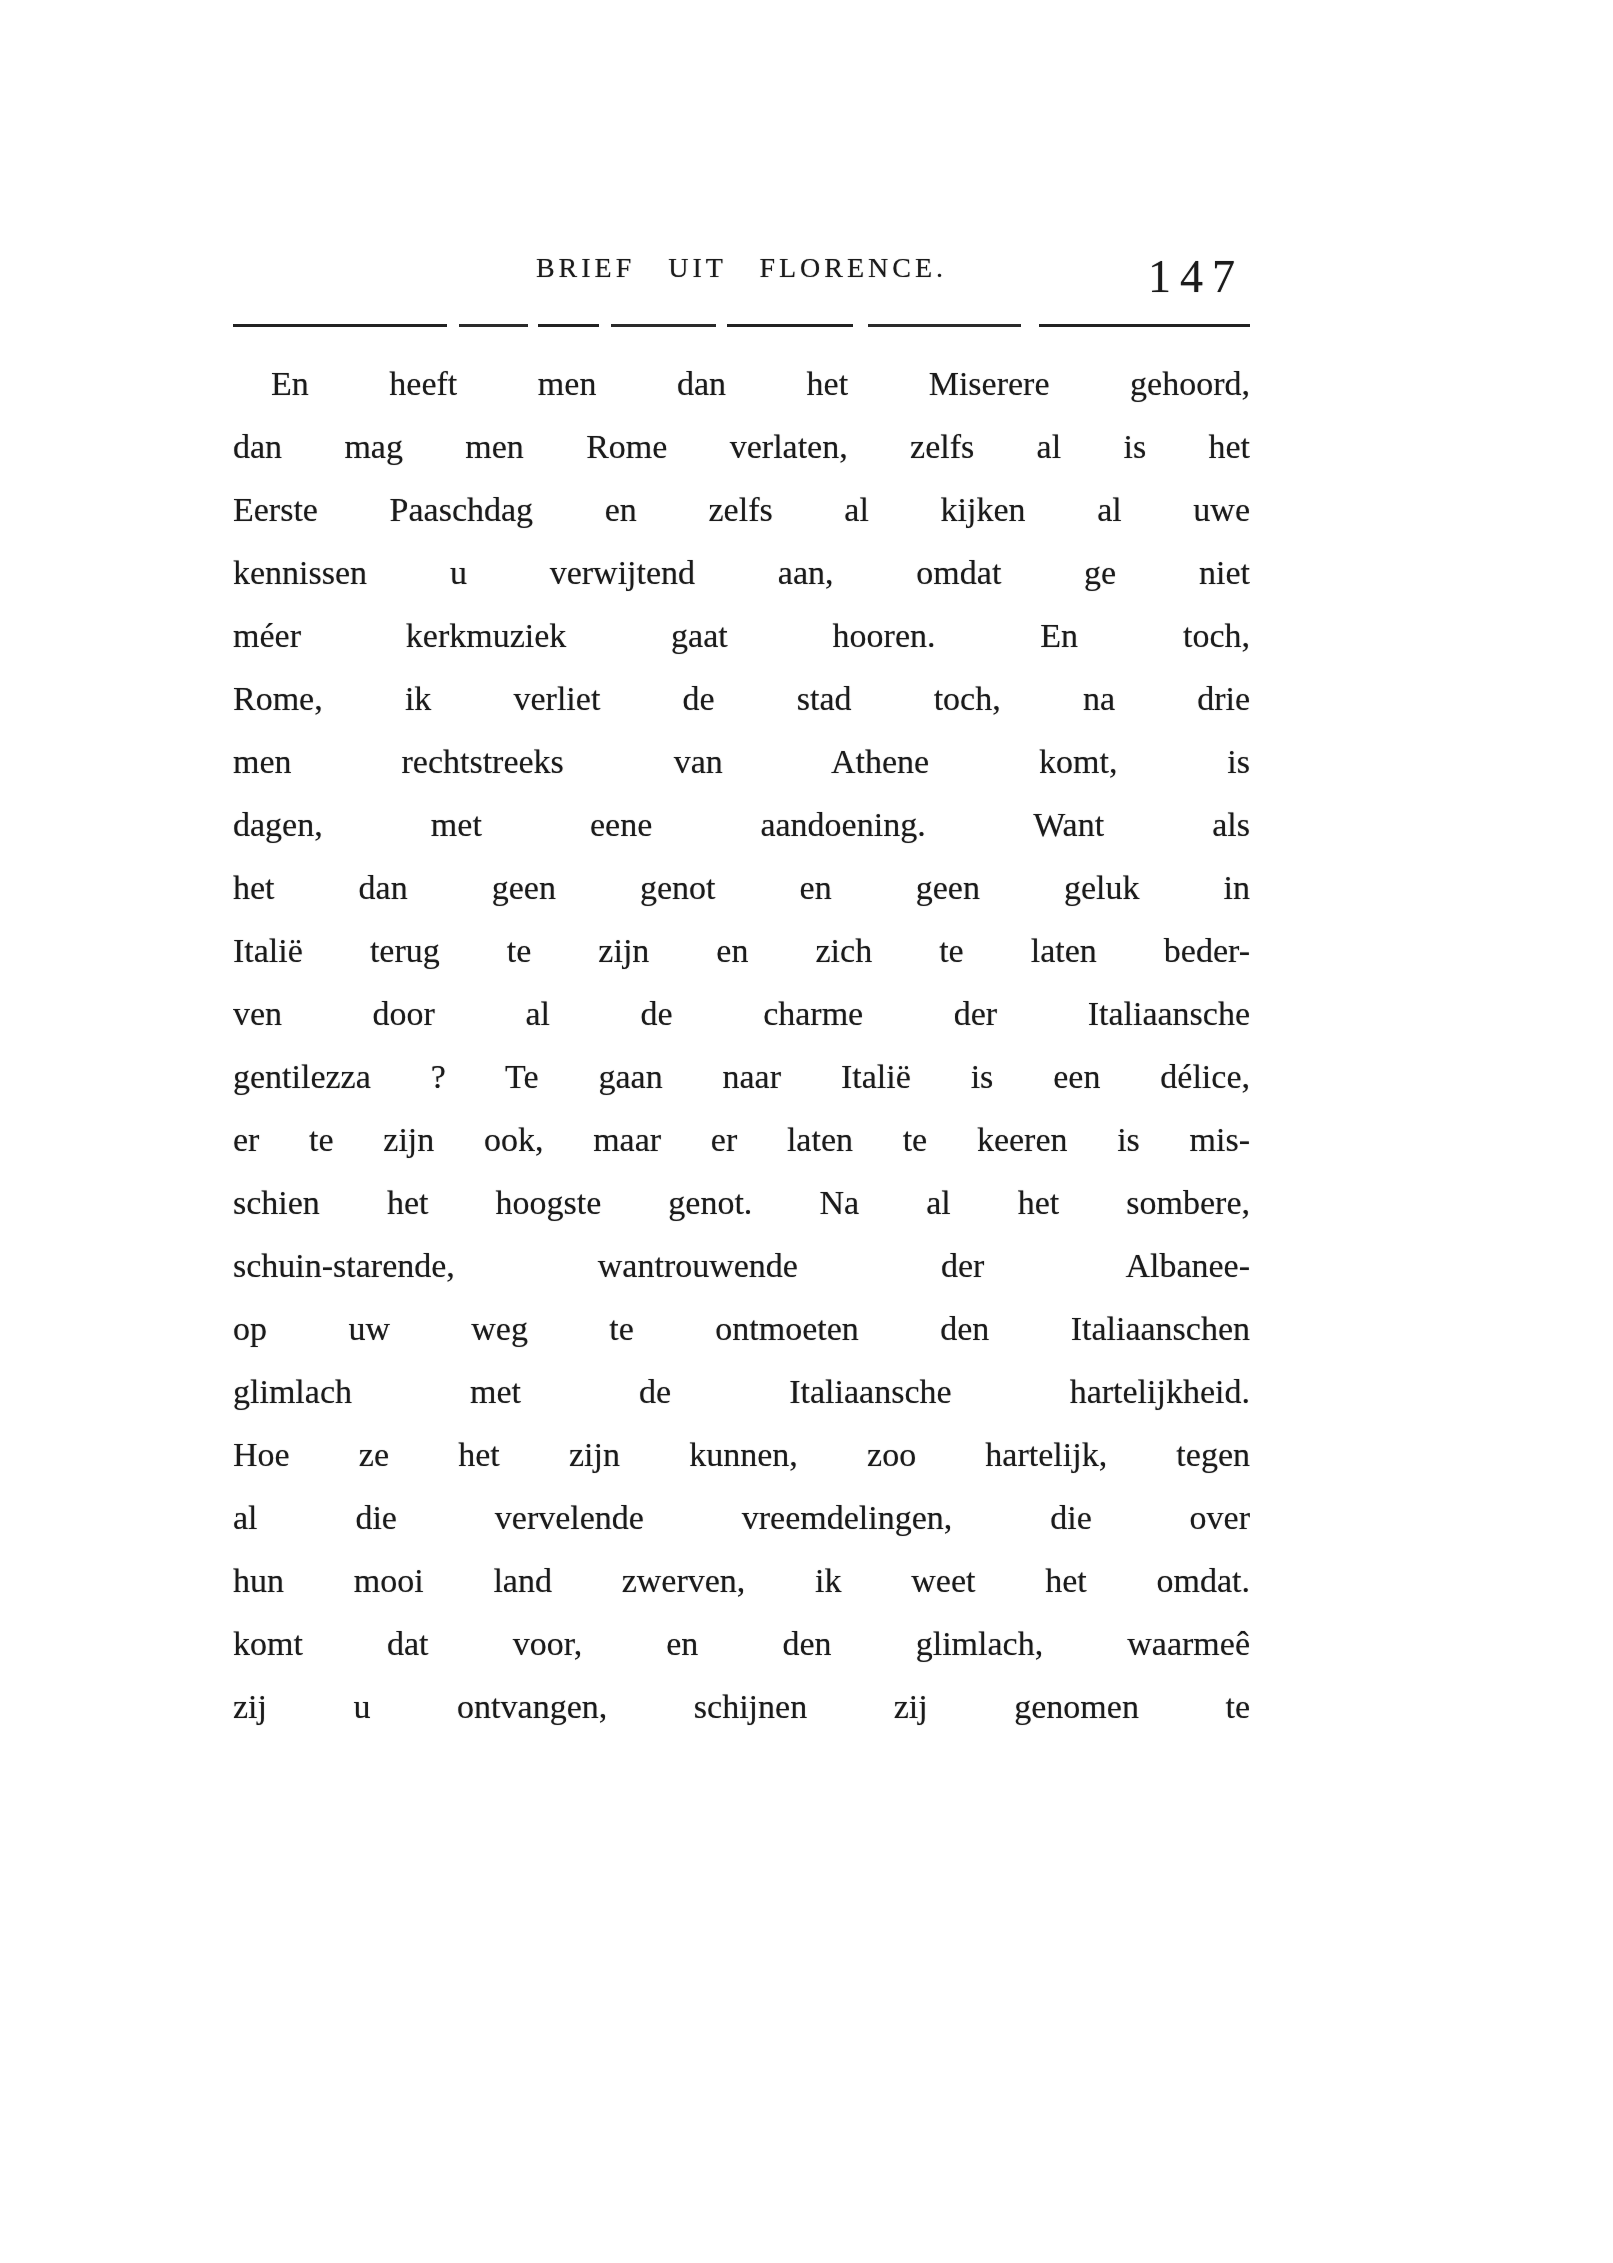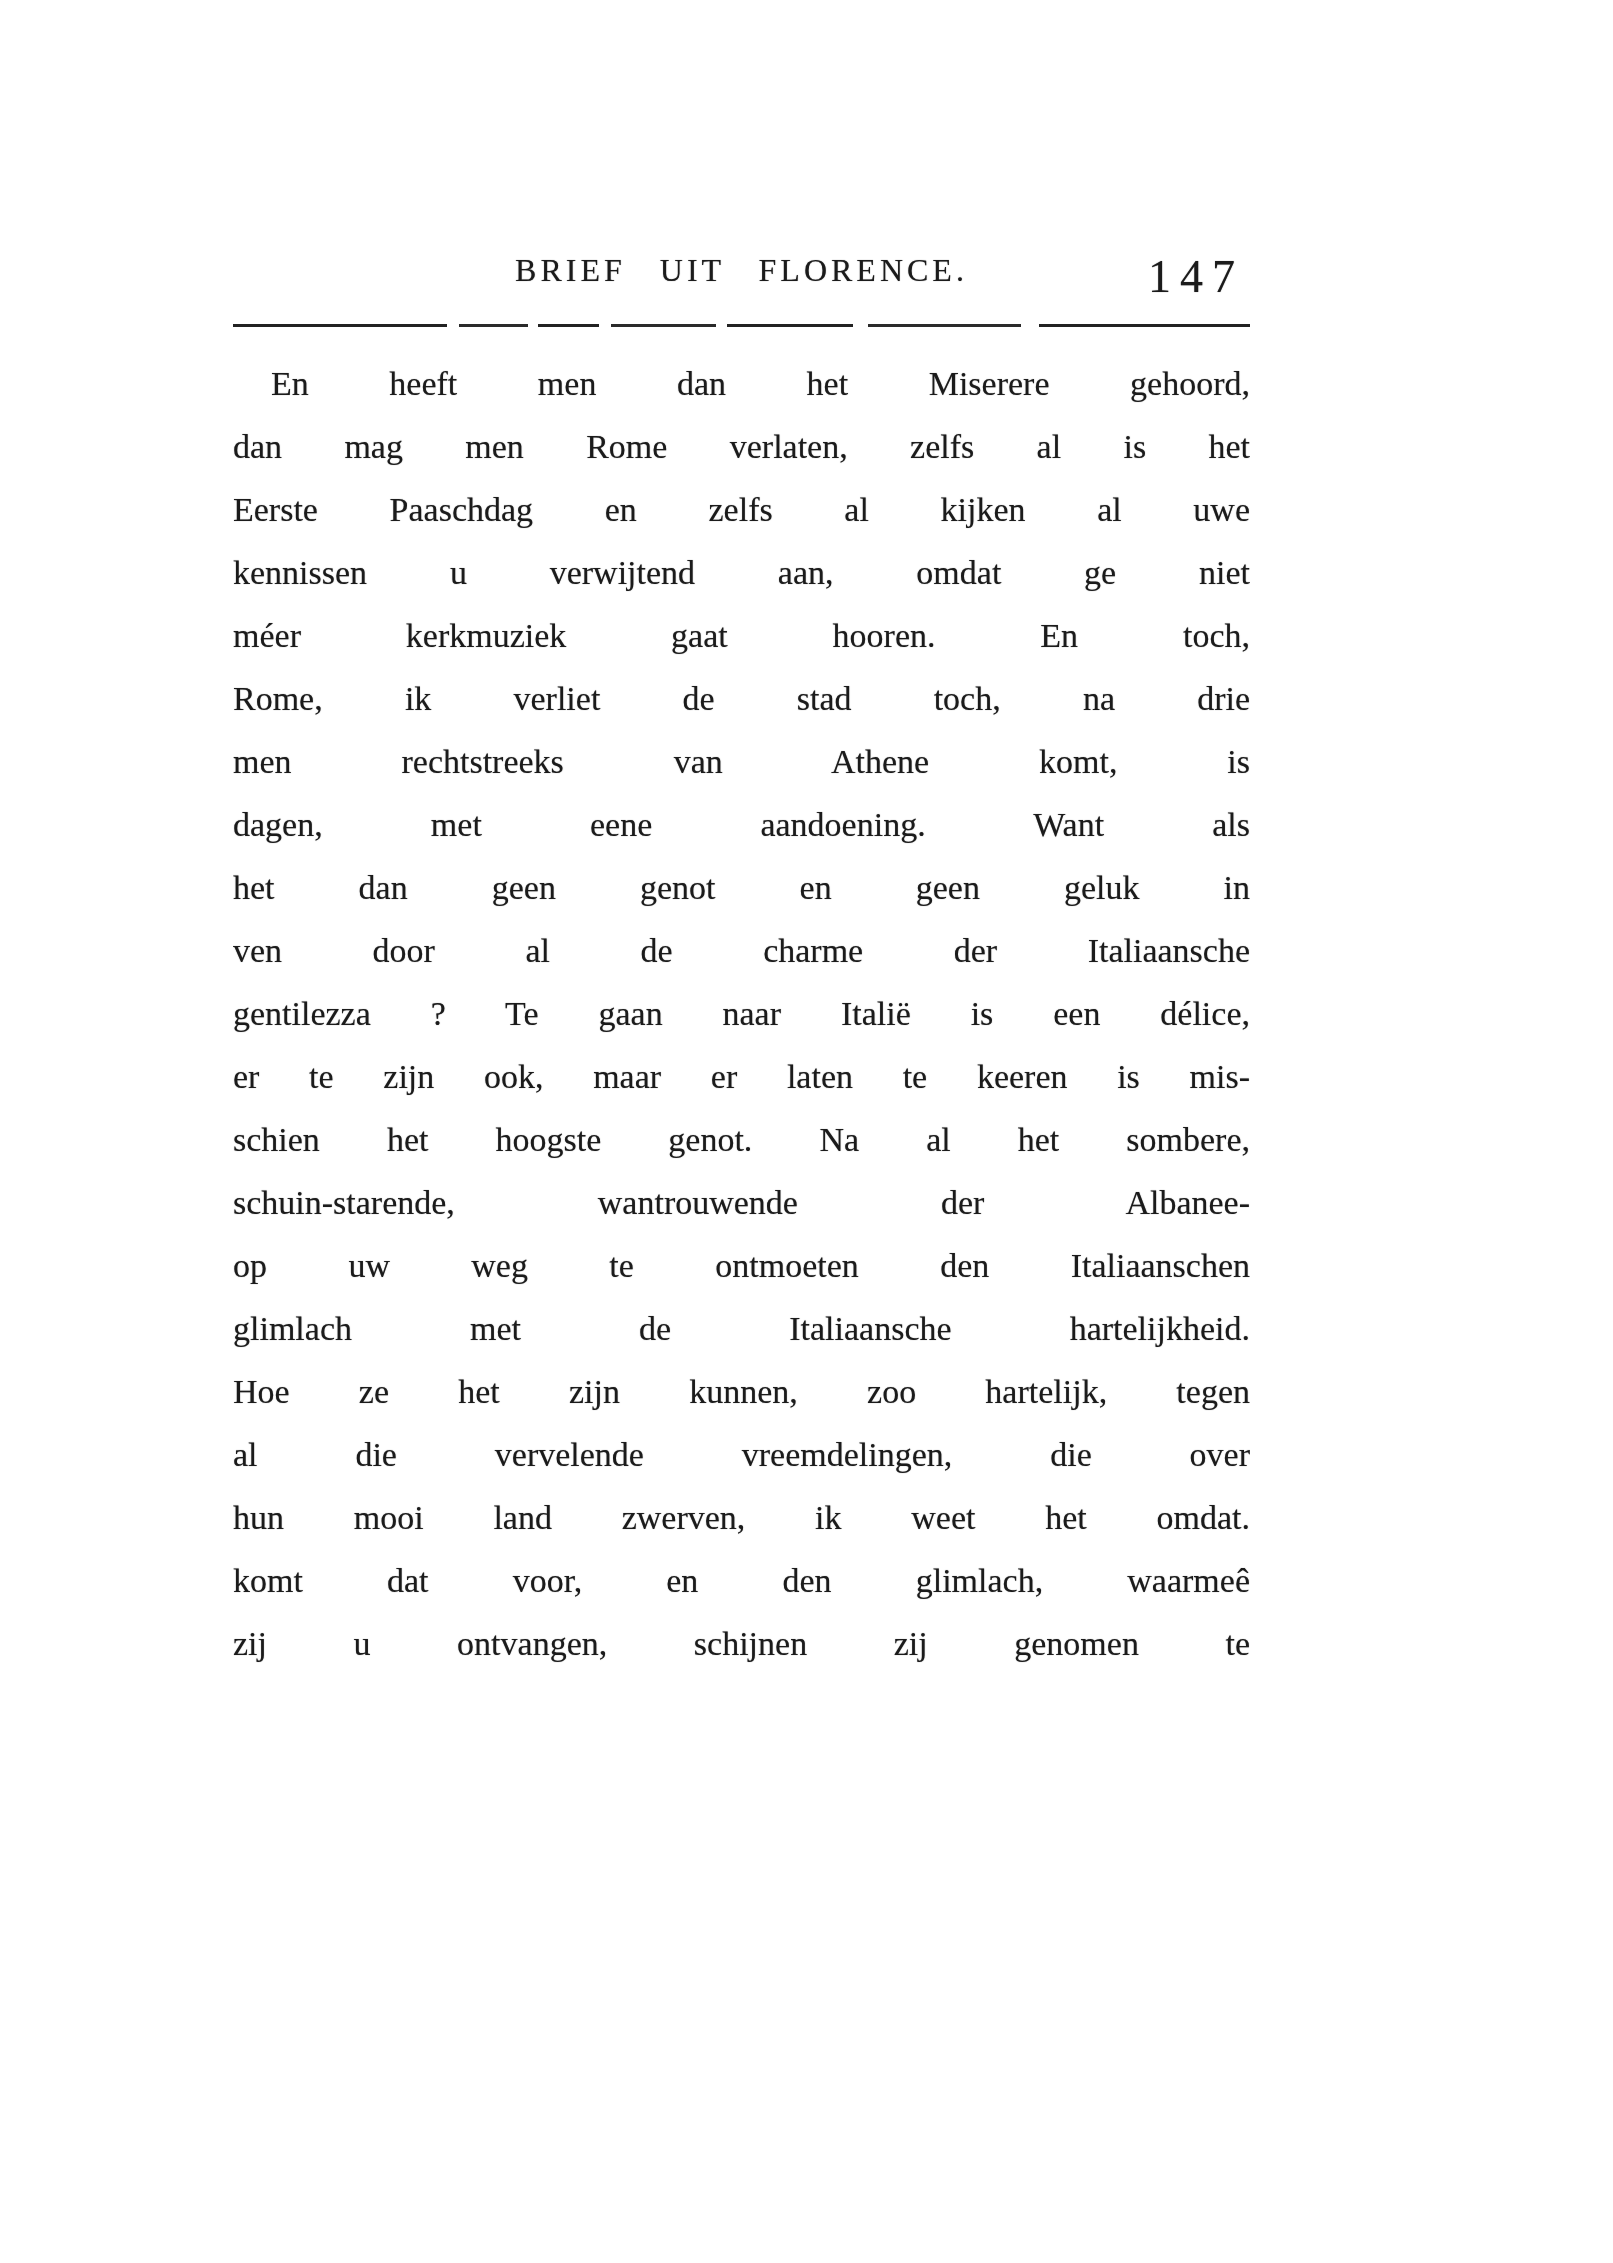--- a/index.html
+++ b/index.html
@@ -28,21 +28,21 @@
     left: 0;
     top: 252px;
     width: 100%;
     height: 52px;
   }
   .running-title {
     position: absolute;
     left: 50%;
     transform: translateX(-50%);
     top: 0;
-    font-size: 32px;
+    font-size: 28px;
     letter-spacing: 4px;
     word-spacing: 22px;
     white-space: nowrap;
     color: #1b1b1b;
     text-shadow: 0 0 1px rgba(20,20,20,0.55);
   }
   .page-number {
     position: absolute;
     right: 6px;
     top: -2px;
@@ -107,20 +107,21 @@
     <div class="body-text" id="body-lines">
         <div class="text-line indent">En heeft men dan het Miserere gehoord,</div>
         <div class="text-line">dan mag men Rome verlaten, zelfs al is het</div>
         <div class="text-line">Eerste Paaschdag en zelfs al kijken al uwe</div>
         <div class="text-line">kennissen u verwijtend aan, omdat ge niet</div>
         <div class="text-line">méer kerkmuziek gaat hooren.  En toch,</div>
         <div class="text-line">Rome, ik verliet de stad toch, na drie</div>
         <div class="text-line">men rechtstreeks van Athene komt, is</div>
         <div class="text-line">dagen, met eene aandoening.  Want als</div>
         <div class="text-line">het dan geen genot en geen geluk in</div>
+        <div class="text-line">Italië terug te zijn en zich te laten beder-</div>
         <div class="text-line">ven door al de charme der Italiaansche</div>
         <div class="text-line">gentilezza ?  Te gaan naar Italië is een délice,</div>
         <div class="text-line">er te zijn ook, maar er laten te keeren is mis-</div>
         <div class="text-line">schien het hoogste genot.  Na al het sombere,</div>
         <div class="text-line">schuin-starende, wantrouwende der Albanee-</div>
         <div class="text-line">op uw weg te ontmoeten den Italiaanschen</div>
         <div class="text-line">glimlach met de Italiaansche hartelijkheid.</div>
         <div class="text-line">Hoe ze het zijn kunnen, zoo hartelijk, tegen</div>
         <div class="text-line">al die vervelende vreemdelingen, die over</div>
         <div class="text-line">hun mooi land zwerven, ik weet het omdat.</div>

